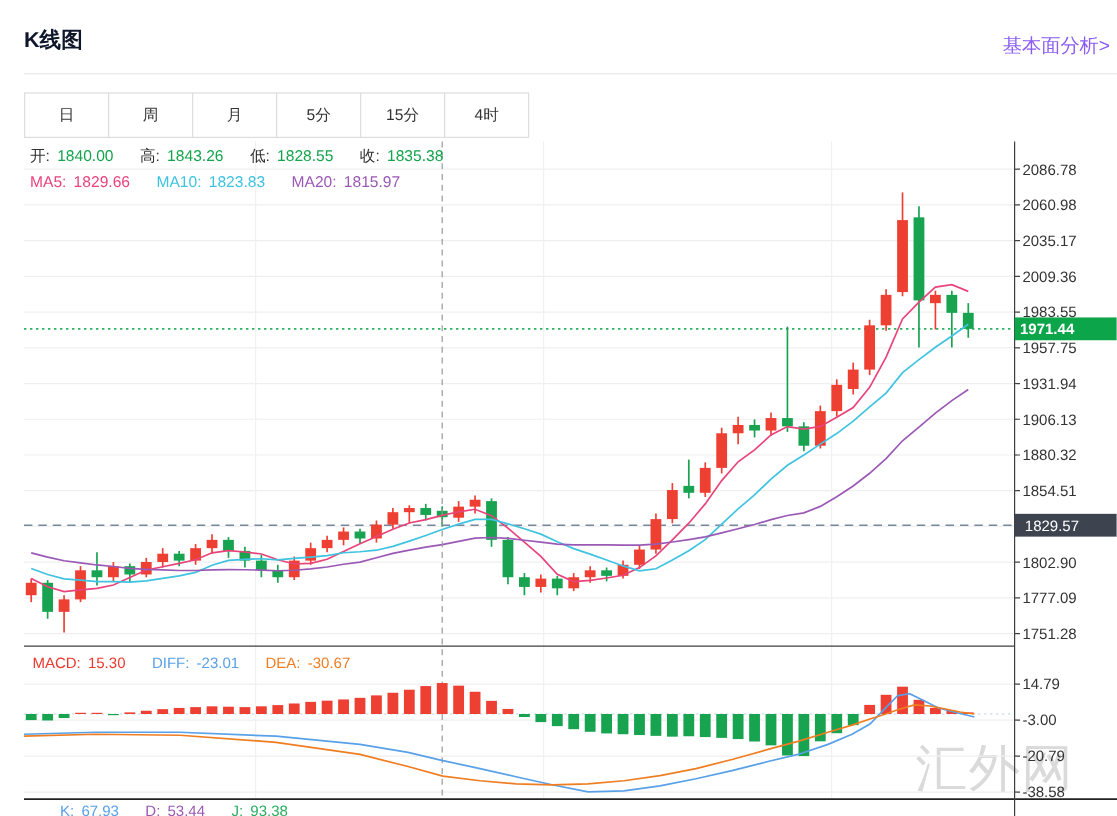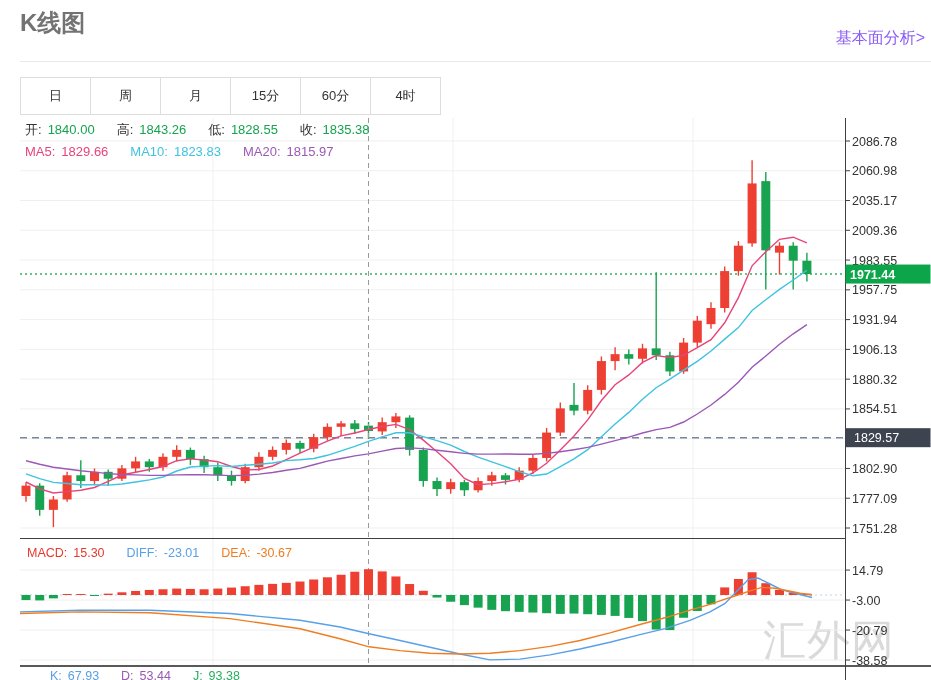--- a/index.html
+++ b/index.html
@@ -1,20 +1,20 @@
 <!DOCTYPE html>
 <html><head>
 <meta charset="utf-8">
 <style>
   html,body{margin:0;padding:0;}
   body{
     width:931px;height:680px;position:relative;overflow:hidden;background:#fff;
     font-family:"Liberation Sans","DejaVu Sans",sans-serif;
   }
-  .hdr-title{position:absolute;left:20px;top:7px;font-size:24px;font-weight:bold;color:#737373;z-index:3;}
+  .hdr-title{position:absolute;left:20px;top:21px;font-size:18px;font-weight:bold;color:#0f172a;z-index:3;}
   .hdr-link{position:absolute;right:6px;top:28px;font-size:16px;color:#8b5cf6;z-index:3;cursor:pointer;text-decoration:none;}
   .hdr-divider{position:absolute;left:20px;top:61px;width:911px;height:0;border-top:1px solid #e8e8e8;z-index:3;}
   .tabs{position:absolute;left:20px;top:77px;display:flex;z-index:3;}
   .tab{width:69px;height:36px;line-height:36px;text-align:center;font-size:13px;color:#333;
        border:1px solid #ddd;margin-left:-1px;background:#fff;cursor:pointer;}
   .tab:first-child{margin-left:0;}
   .inforow{position:absolute;z-index:3;font-size:13px;white-space:nowrap;}
   .inforow span{margin-right:6px;}
   .inforow .item{margin-right:16px;margin-top:37px;}
   #ohlc-row{left:25px;top:121px;}
@@ -29,22 +29,22 @@
 <body>
 
 <div class="hdr-title">K线图</div>
 <span class="hdr-link">基本面分析&gt;</span>
 <div class="hdr-divider"></div>
 
 <div class="tabs" id="tabs">
     <div class="tab">日</div>
     <div class="tab">周</div>
     <div class="tab">月</div>
+    <div class="tab">5分</div>
     <div class="tab">15分</div>
-    <div class="tab">60分</div>
     <div class="tab">4时</div>
   </div>
 
 <div class="inforow" id="ohlc-row"><span class="item"><span style="color: rgb(51, 51, 51);">开:</span><span style="color: rgb(20, 164, 77);">1840.00</span></span><span class="item"><span style="color: rgb(51, 51, 51);">高:</span><span style="color: rgb(20, 164, 77);">1843.26</span></span><span class="item"><span style="color: rgb(51, 51, 51);">低:</span><span style="color: rgb(20, 164, 77);">1828.55</span></span><span class="item"><span style="color: rgb(51, 51, 51);">收:</span><span style="color: rgb(20, 164, 77);">1835.38</span></span></div>
 <div class="inforow" id="ma-row"><span class="item"><span style="color: rgb(232, 68, 122);">MA5:</span><span style="color: rgb(232, 68, 122);">1829.66</span></span><span class="item"><span style="color: rgb(63, 195, 224);">MA10:</span><span style="color: rgb(63, 195, 224);">1823.83</span></span><span class="item"><span style="color: rgb(155, 89, 182);">MA20:</span><span style="color: rgb(155, 89, 182);">1815.97</span></span></div>
 <div class="inforow" id="macd-row"><span class="item"><span style="color: rgb(232, 57, 47);">MACD:</span><span style="color: rgb(232, 57, 47);">15.30</span></span><span class="item"><span style="color: rgb(88, 160, 232);">DIFF:</span><span style="color: rgb(88, 160, 232);">-23.01</span></span><span class="item"><span style="color: rgb(239, 125, 33);">DEA:</span><span style="color: rgb(239, 125, 33);">-30.67</span></span></div>
 <div class="inforow" id="kdj-row"><span class="item"><span style="color: rgb(88, 160, 232);">K:</span><span style="color: rgb(88, 160, 232);">67.93</span></span><span class="item"><span style="color: rgb(155, 89, 182);">D:</span><span style="color: rgb(155, 89, 182);">53.44</span></span><span class="item"><span style="color: rgb(39, 174, 96);">J:</span><span style="color: rgb(39, 174, 96);">93.38</span></span></div>
 
 <div class="watermark">汇外网</div>
 

